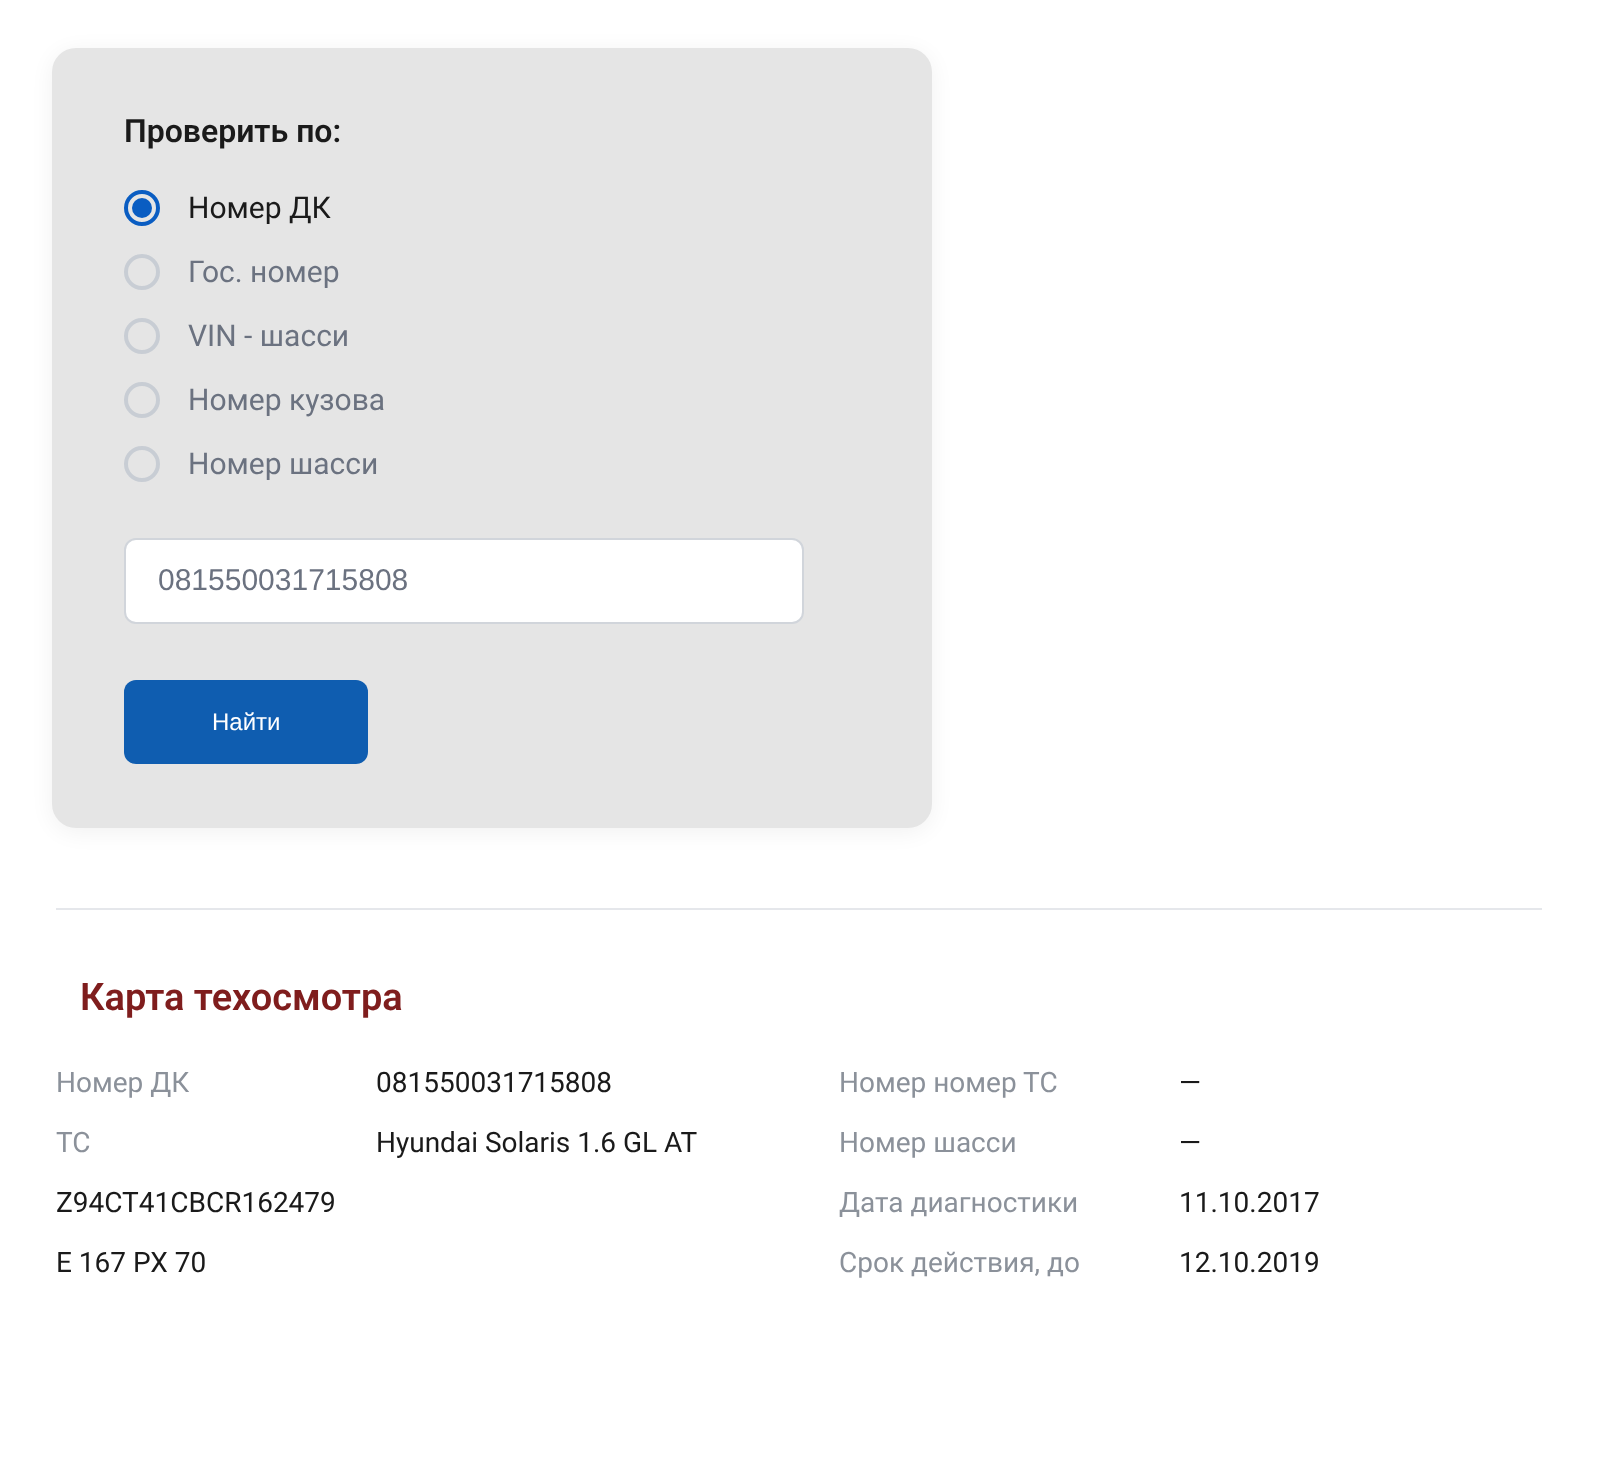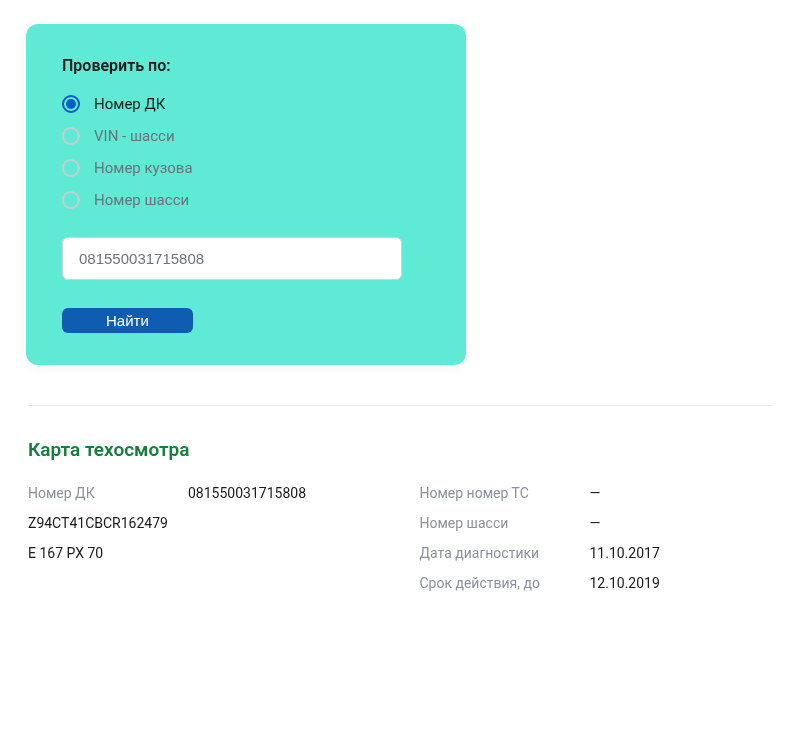--- a/index.html
+++ b/index.html
@@ -13,21 +13,21 @@
       width: 799px;
       height: 734px;
       padding: 8px;
     }
     .container {
       background: #fff;
       border-radius: 12px;
       padding: 0;
     }
     .search-card {
-      background: #5eead4;
+      background: #e5e5e5;
       border-radius: 12px;
       box-shadow: 0 2px 12px rgba(0,0,0,0.06);
       padding: 32px 36px;
       width: 440px;
       margin-left: 18px;
       margin-top: 16px;
     }
     .search-title {
       font-size: 16px;
       font-weight: 600;
@@ -80,38 +80,39 @@
       border: 1px solid #d1d5db;
       border-radius: 6px;
       font-size: 15px;
       color: #6b7280;
       margin-bottom: 28px;
     }
     .search-button {
       background: #0f5db0;
       color: #fff;
       border: none;
-      padding: 4px 44px;
+      padding: 14px 44px;
       border-radius: 6px;
-      font-size: 15px;
+      font-size: 12px;
       cursor: pointer;
     }
     .divider {
       border: none;
       border-top: 1px solid #e5e7eb;
       margin: 40px 20px 32px 20px;
     }
     .result-section {
       padding: 0 20px;
     }
     .result-title {
       font-size: 19px;
       font-weight: 600;
-      color: #15803d;
+      color: #7f1d1d;
       margin-bottom: 24px;
+      margin-left: 12px;
     }
     .result-grid {
       display: flex;
       gap: 40px;
     }
     .result-column {
       flex: 1;
     }
     .result-row {
       display: flex;
@@ -140,20 +141,24 @@
     
     <div class="radio-group">
       <div class="radio-item selected">
         <div class="radio-circle checked">
             <div class="radio-dot"></div>
           </div>
         <span class="radio-label">Номер ДК</span>
       </div>
       <div class="radio-item">
         <div class="radio-circle"></div>
+        <span class="radio-label">Гос. номер</span>
+      </div>
+      <div class="radio-item">
+        <div class="radio-circle"></div>
         <span class="radio-label">VIN - шасси</span>
       </div>
       <div class="radio-item">
         <div class="radio-circle"></div>
         <span class="radio-label">Номер кузова</span>
       </div>
       <div class="radio-item">
         <div class="radio-circle"></div>
         <span class="radio-label">Номер шасси</span>
       </div>
@@ -169,20 +174,24 @@
   <div class="result-section">
     <div class="result-title">Карта техосмотра</div>
 
     <div class="result-grid">
       <div class="result-column">
         <div class="result-row">
           <span class="result-label">Номер ДК</span>
           <span class="result-value">081550031715808</span>
         </div>
         <div class="result-row">
+          <span class="result-label">ТС</span>
+          <span class="result-value">Hyundai Solaris 1.6 GL AT</span>
+        </div>
+        <div class="result-row">
           <span class="result-value">Z94CT41CBCR162479</span>
         </div>
         <div class="result-row">
           <span class="result-value">Е 167 РХ 70</span>
         </div>
       </div>
 
       <div class="result-column">
         <div class="result-row result-row-right">
           <span class="result-label">Номер номер ТС</span>

